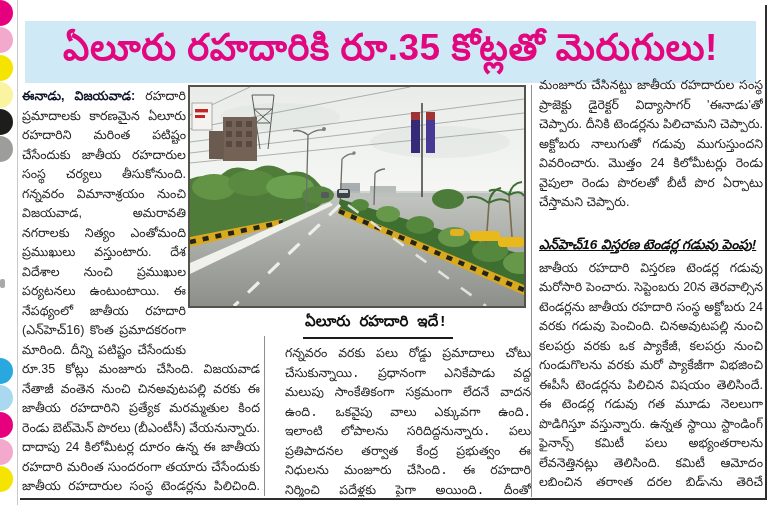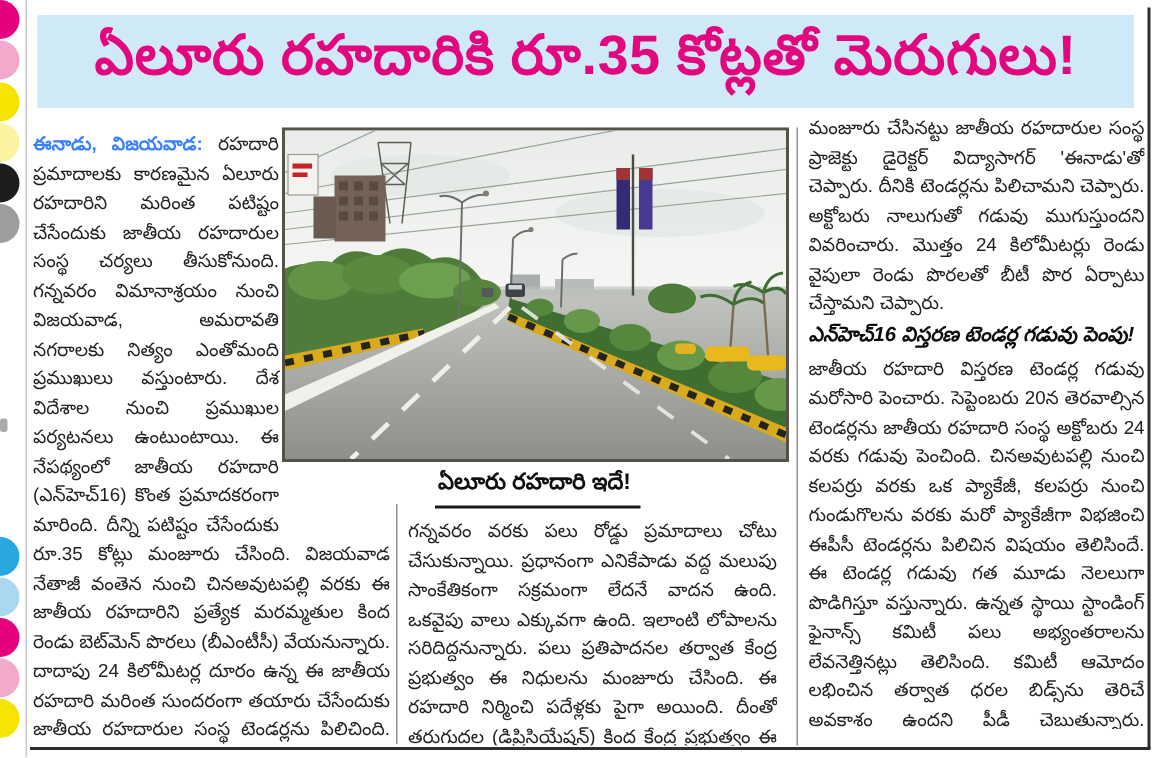--- a/index.html
+++ b/index.html
@@ -23,53 +23,53 @@
   .m10{top:439px;background:#f2a9cb;}
   .m11{top:466px;background:#f5e400;}
   .strip-rule{position:absolute;left:17px;top:0;width:1px;height:505px;background:#c9c9c9;}
   
   .rule-right{position:absolute;left:765px;top:5px;width:2px;height:494px;background:#2e2e2e;}
   .rule-bottom{position:absolute;left:20px;top:498px;width:747px;height:2px;background:#2e2e2e;}
   .rule-col-a{position:absolute;left:264px;top:336px;width:1px;height:160px;background:#8f8f8f;}
   .rule-col-b{position:absolute;left:531px;top:85px;width:1px;height:412px;background:#8f8f8f;}
   
   .headline-box{
-    position:absolute;left:25px;top:10px;width:731px;height:62px;
+    position:absolute;left:25px;top:21px;width:731px;height:62px;
     background:#cfe9f6;display:flex;align-items:center;justify-content:center;
   }
   .headline-text{
     font-size:37px;font-weight:bold;color:#e2067f;letter-spacing:.5px;
     white-space:nowrap;
   }
   
   .photo-frame{
     position:absolute;left:188px;top:85px;width:338px;height:223px;
     border:2px solid #55524a;background:#eceeec;box-sizing:border-box;
   }
   .photo-frame svg{display:block;width:100%;height:100%;}
   
   .bodytxt{
     font-size:12.5px;line-height:19.5px;text-align:justify;margin:0;
     color:#1f1f1f;
   }
   .col1{position:absolute;left:22px;top:87px;width:238px;height:410px;overflow:hidden;}
   .photo-spacer{float:right;width:74px;height:268px;}
-  .dateline{font-weight:bold;color:#3b82f6;}
-  .col2{position:absolute;left:272px;top:313px;width:246px;height:184px;overflow:hidden;}
+  .dateline{font-weight:bold;color:#0f172a;}
+  .col2{position:absolute;left:285px;top:313px;width:246px;height:184px;overflow:hidden;font-family:Liberation Mono, monospace;}
   .caption{
     font-size:15px;font-weight:bold;color:#101010;margin:0 0 6px 18px;
     display:inline-block;border-bottom:2px solid #1a1a1a;padding:0 6px 4px 2px;
     white-space:nowrap;
   }
   .col3{position:absolute;left:539px;top:76px;width:224px;height:410px;overflow:hidden;}
   .subhead{
     font-size:13.5px;font-weight:bold;font-style:italic;color:#0d0d0d;
     margin:8px 0 6px 0;line-height:17px;
   }
-  .col3 .bodytxt + .subhead{margin-top:1px;}
+  .col3 .bodytxt + .subhead{margin-top:23px;text-decoration:underline;}
 </style>
 </head>
 <body>
 
 <div class="page">
 
   <div class="print-strip">
     <div class="mark m1"></div>
     <div class="mark m2"></div>
     <div class="mark m3"></div>

